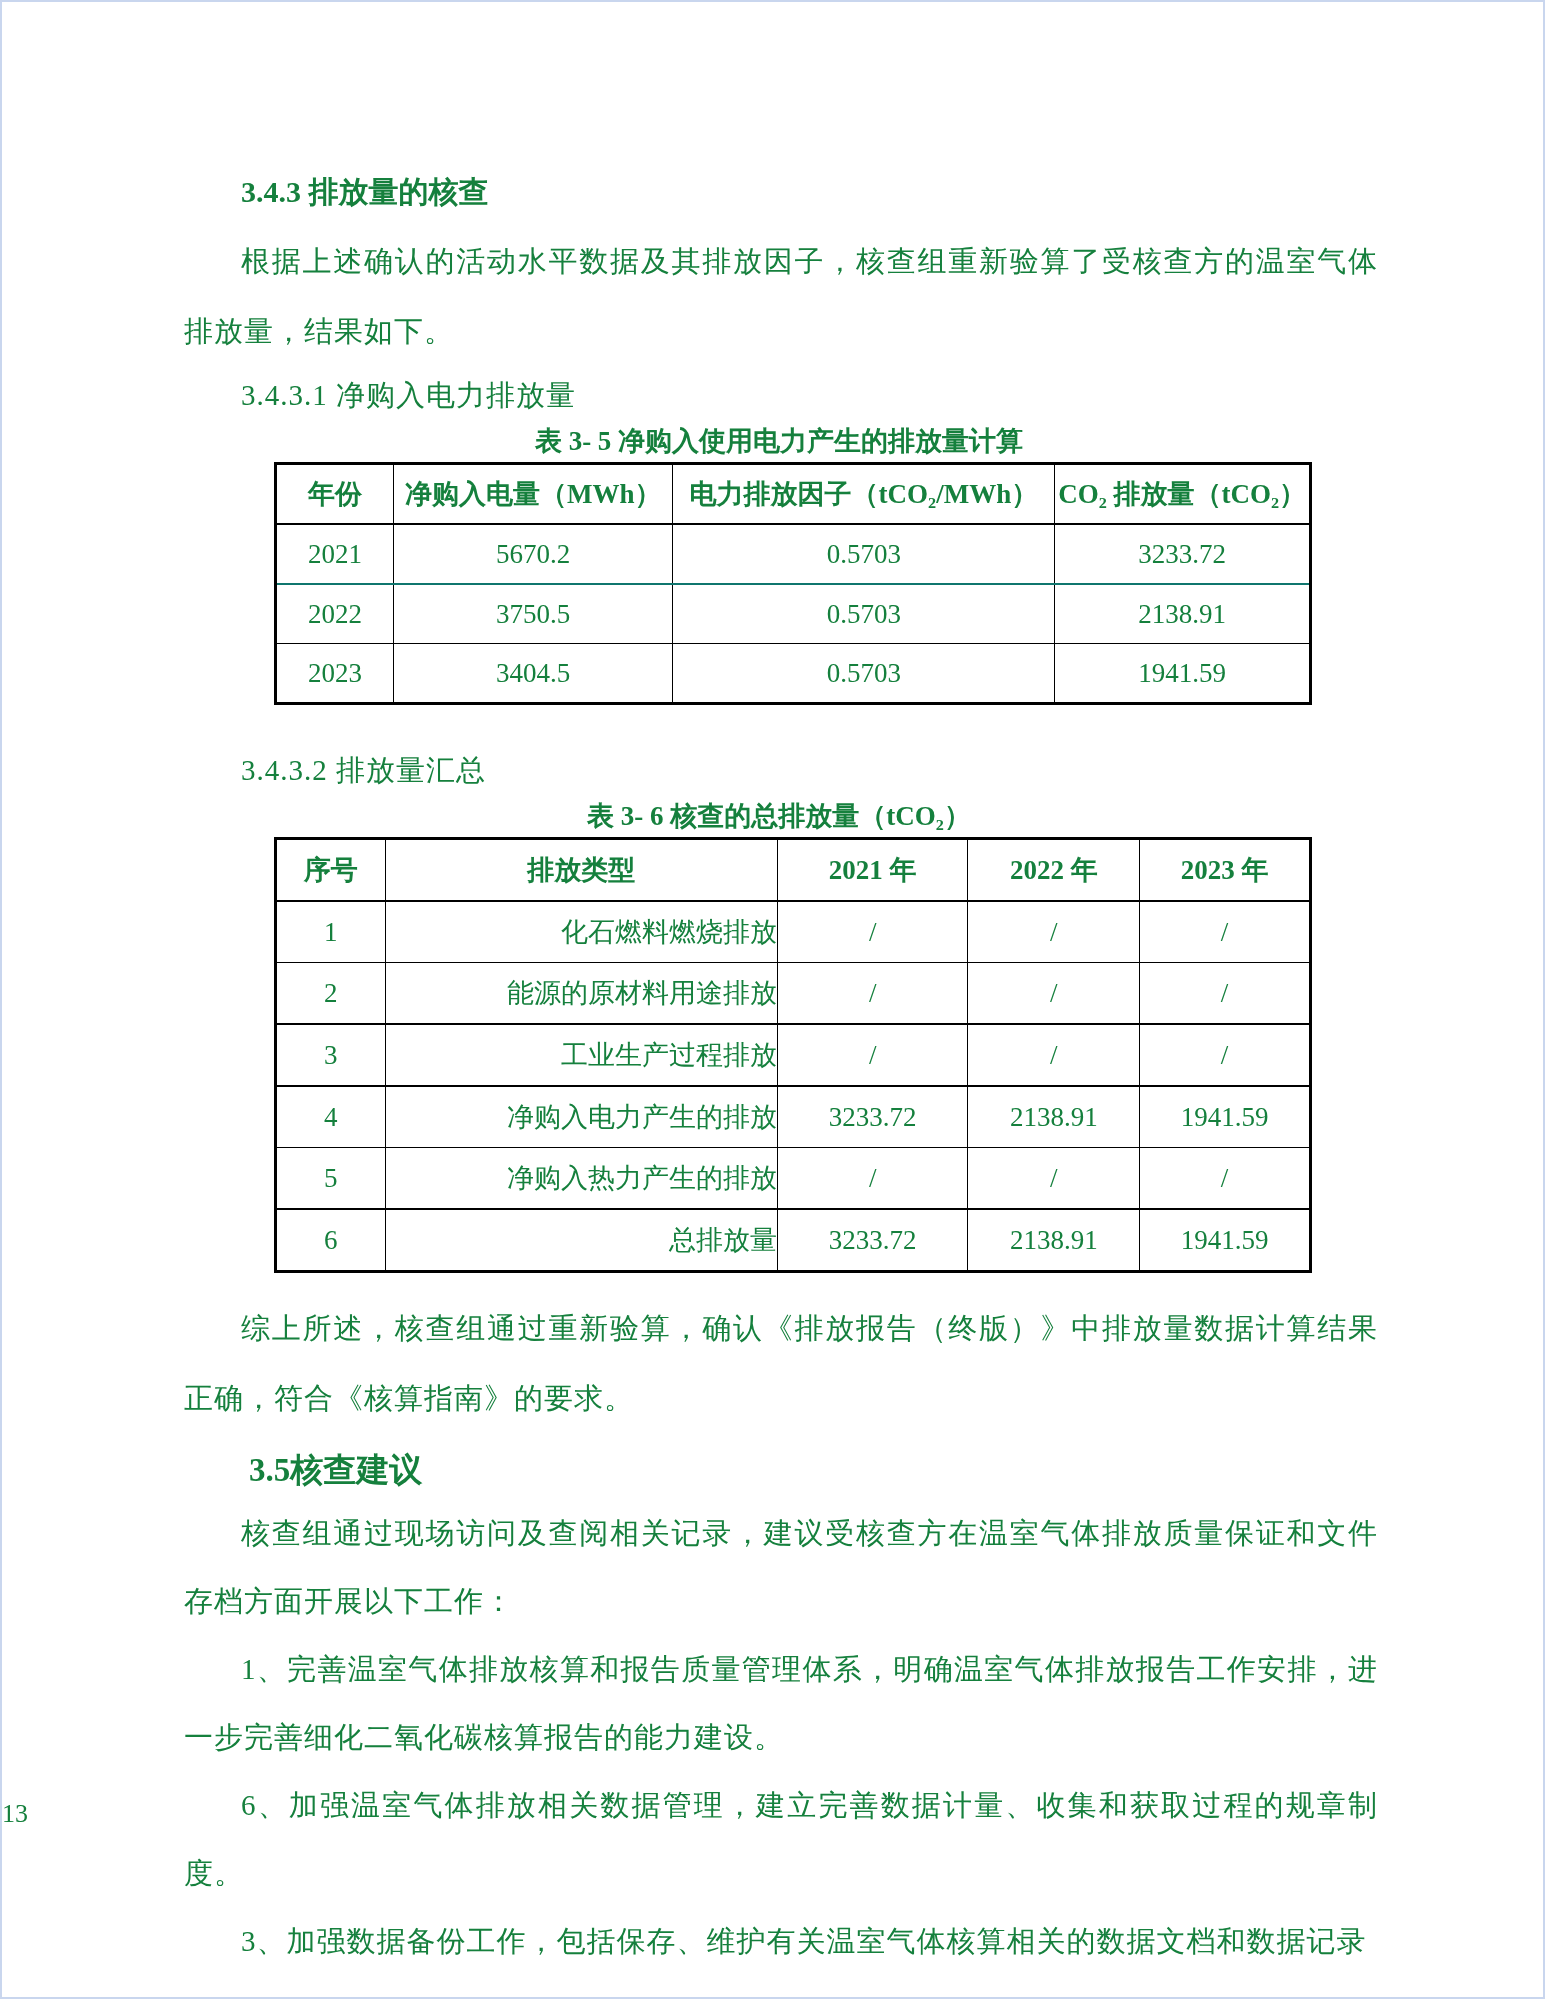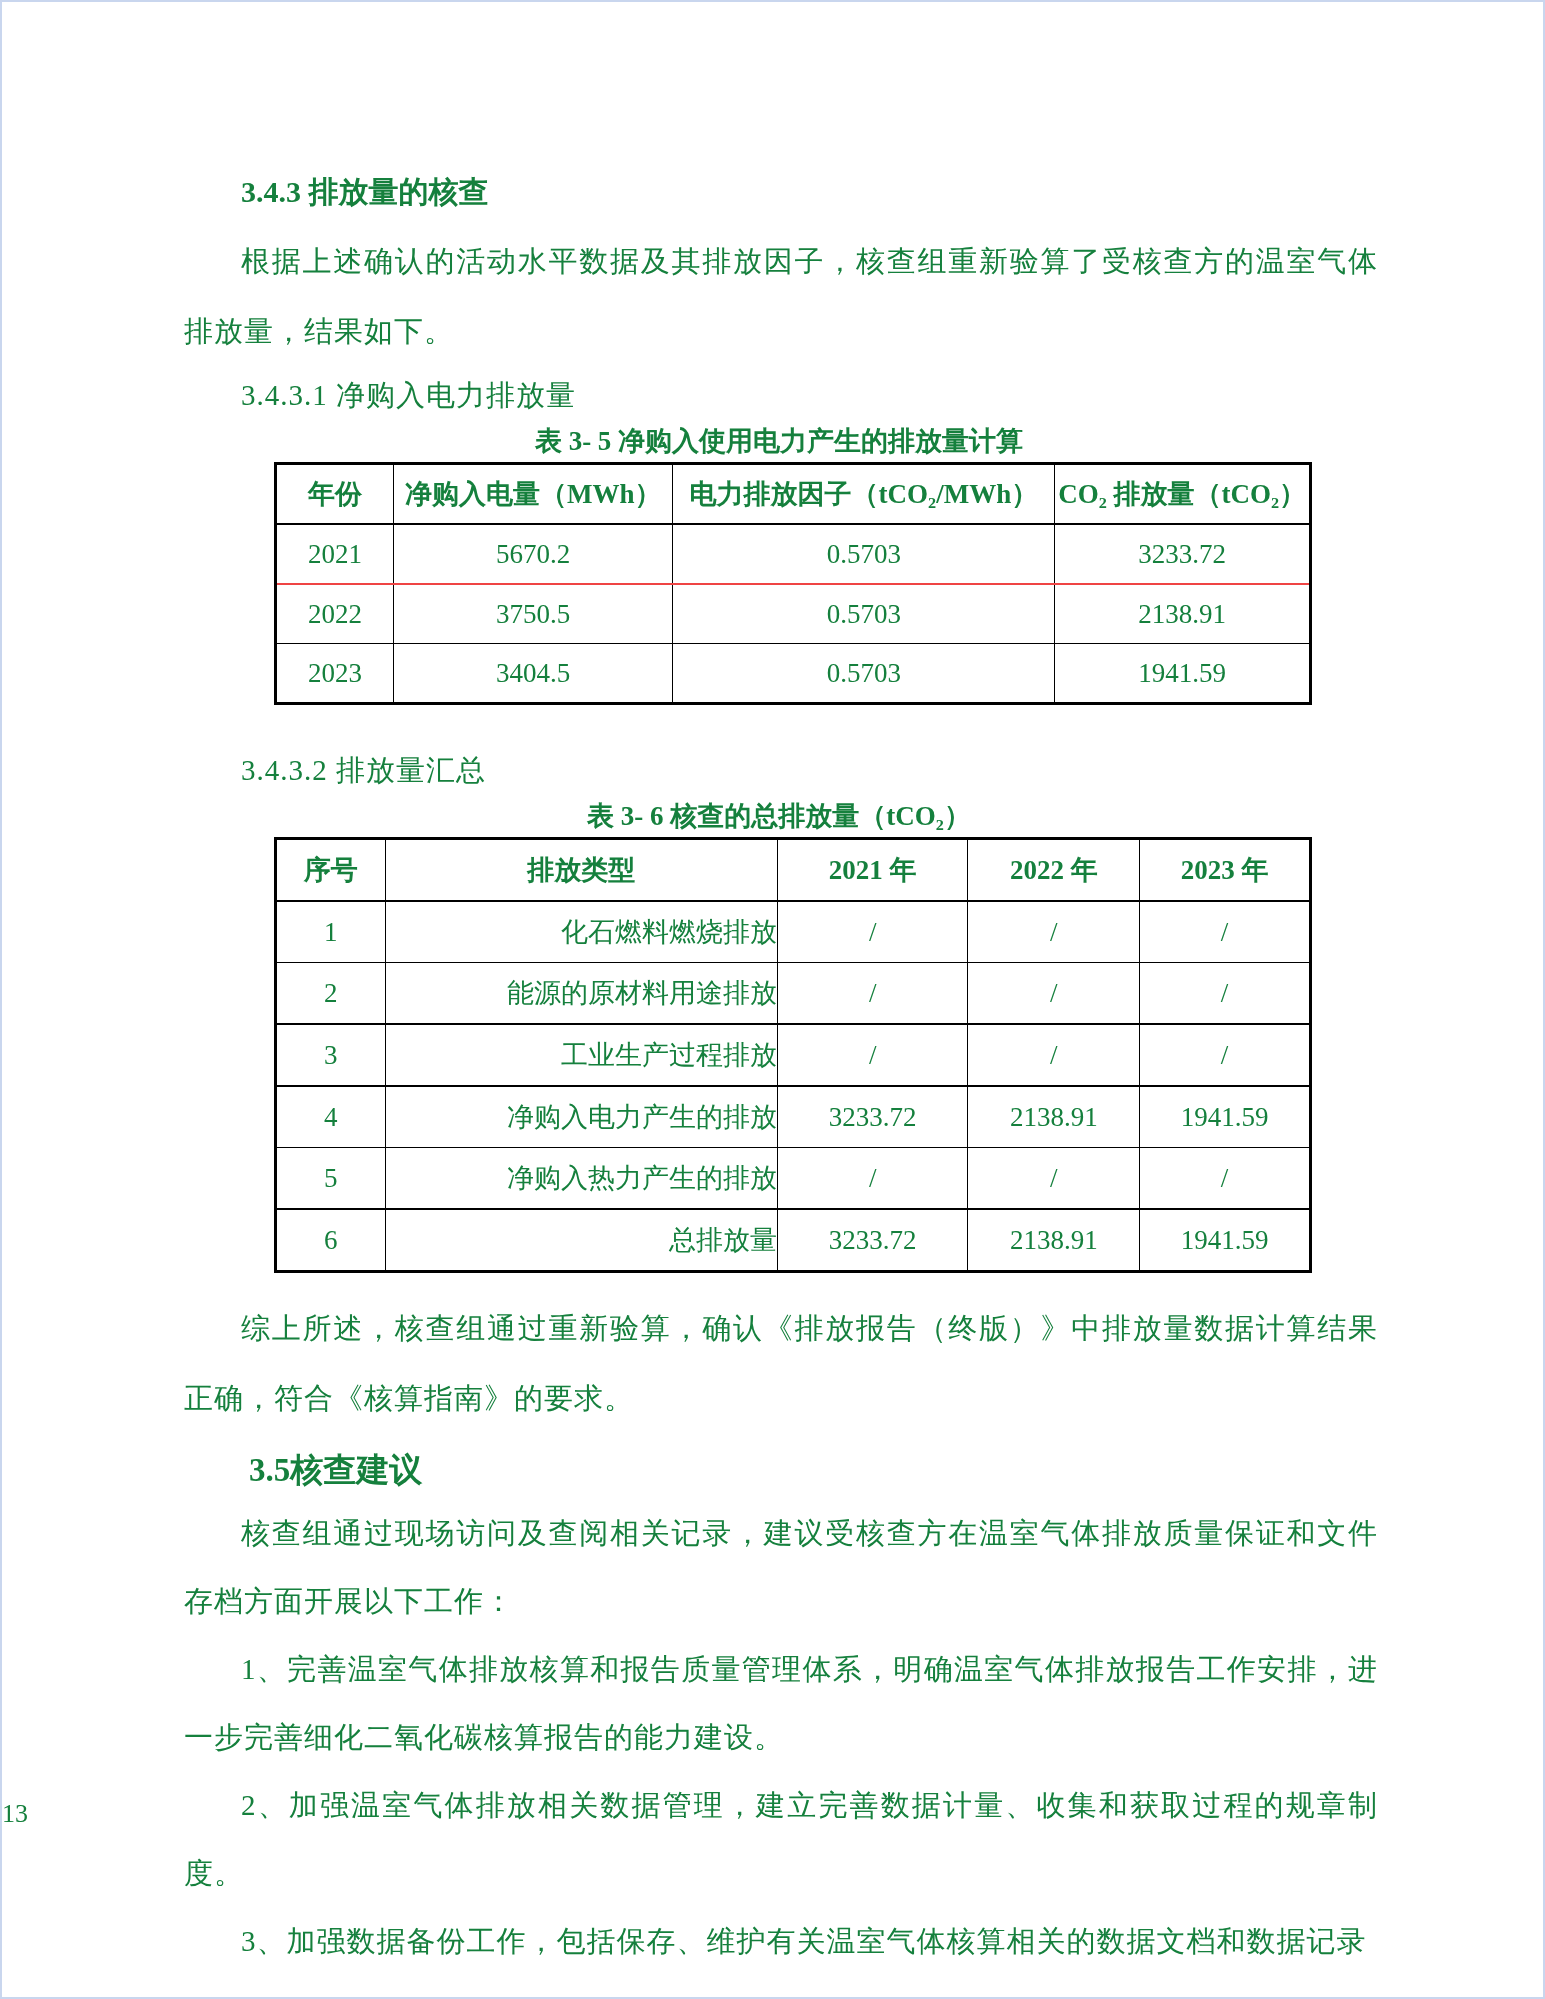--- a/index.html
+++ b/index.html
@@ -48,21 +48,21 @@
     text-align:center; vertical-align:middle;
     font-size:27px; padding:0;
     overflow:hidden; white-space:nowrap;
   }
   th { font-weight:bold; }
   .t5 th { height:58px; }
   .t5 td { height:58px; }
   .t6 th { height:60px; }
   .t6 td { height:60px; }
   thead tr { border-bottom:2px solid #000; }
-  .t5 tbody tr:first-child { border-bottom:2px solid #ef4444;font-family:Liberation Serif, serif; }
+  .t5 tbody tr:first-child { border-bottom:2px solid #0f766e;font-family:Liberation Serif, serif; }
   .t6 tbody tr:nth-child(2),
   .t6 tbody tr:nth-child(3),
   .t6 tbody tr:nth-child(5) { border-bottom:2px solid #000; }
   .t6 tbody td:nth-child(2) { text-align:right; padding-left:16px; }
   .p-summary { margin-top:20px; }
   .h-35 {
     font-size:33px; font-weight:bold;
     line-height:50px; margin:12px 0 0 65px;
   }
   .p-suggest { margin-top:4px; line-height:68px; }
@@ -191,19 +191,19 @@
         </tbody>
     </table>
 
     <p class="body-p p-summary">综上所述，核查组通过重新验算，确认《排放报告（终版）》中排放量数据计算结果正确，符合《核算指南》的要求。</p>
 
     <h2 class="h-35">3.5核查建议</h2>
 
     <p class="body-p p-suggest">核查组通过现场访问及查阅相关记录，建议受核查方在温室气体排放质量保证和文件存档方面开展以下工作：</p>
 
     <p class="body-p suggestion">1、完善温室气体排放核算和报告质量管理体系，明确温室气体排放报告工作安排，进一步完善细化二氧化碳核算报告的能力建设。</p>
-    <p class="body-p suggestion">2、加强温室气体排放相关数据管理，建立完善数据计量、收集和获取过程的规章制度。</p>
+    <p class="body-p suggestion">6、加强温室气体排放相关数据管理，建立完善数据计量、收集和获取过程的规章制度。</p>
     <p class="body-p suggestion">3、加强数据备份工作，包括保存、维护有关温室气体核算相关的数据文档和数据记录</p>
 
   </div>
 
   <div class="footer">13</div>
 </div>
 
 </body></html>

